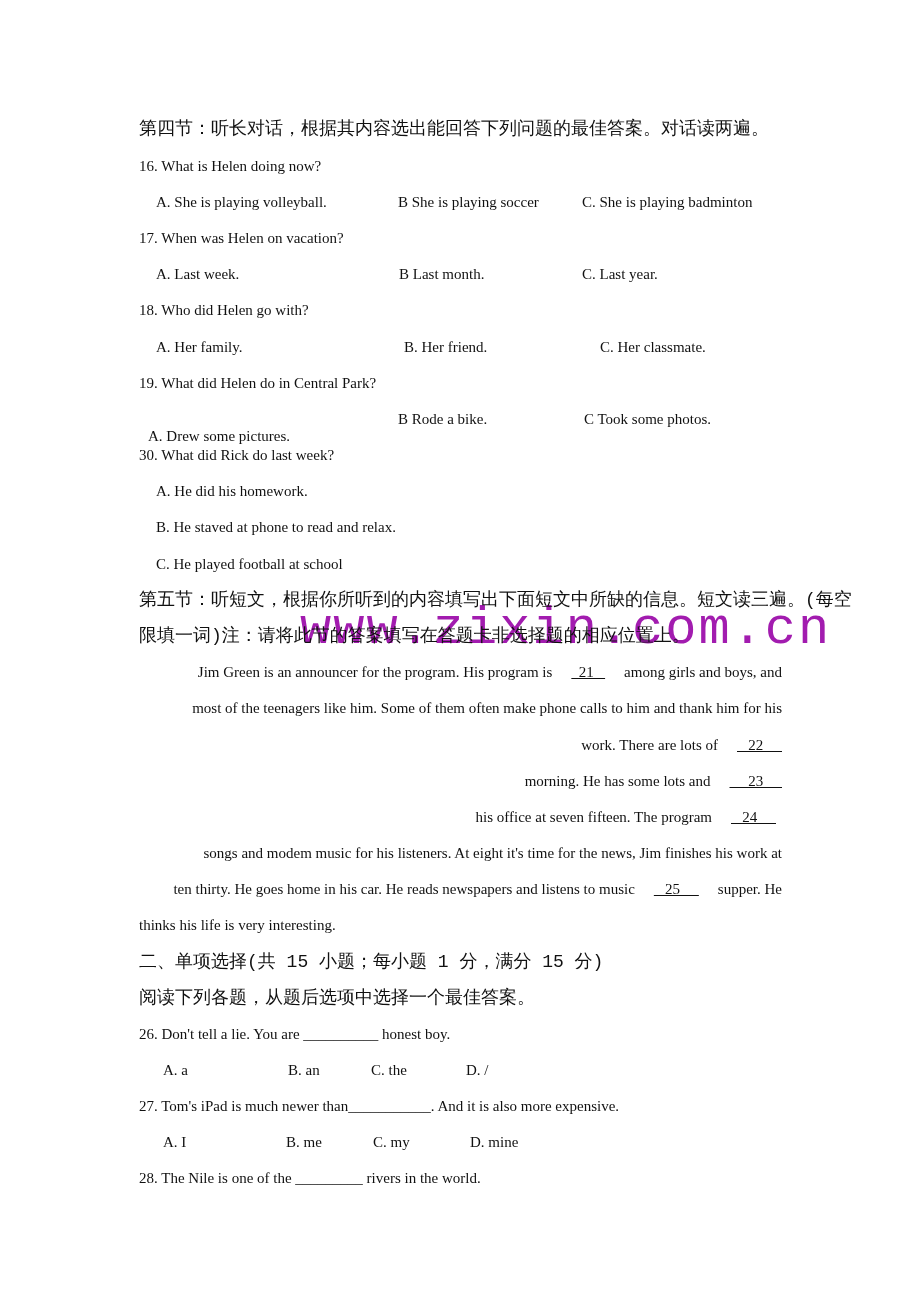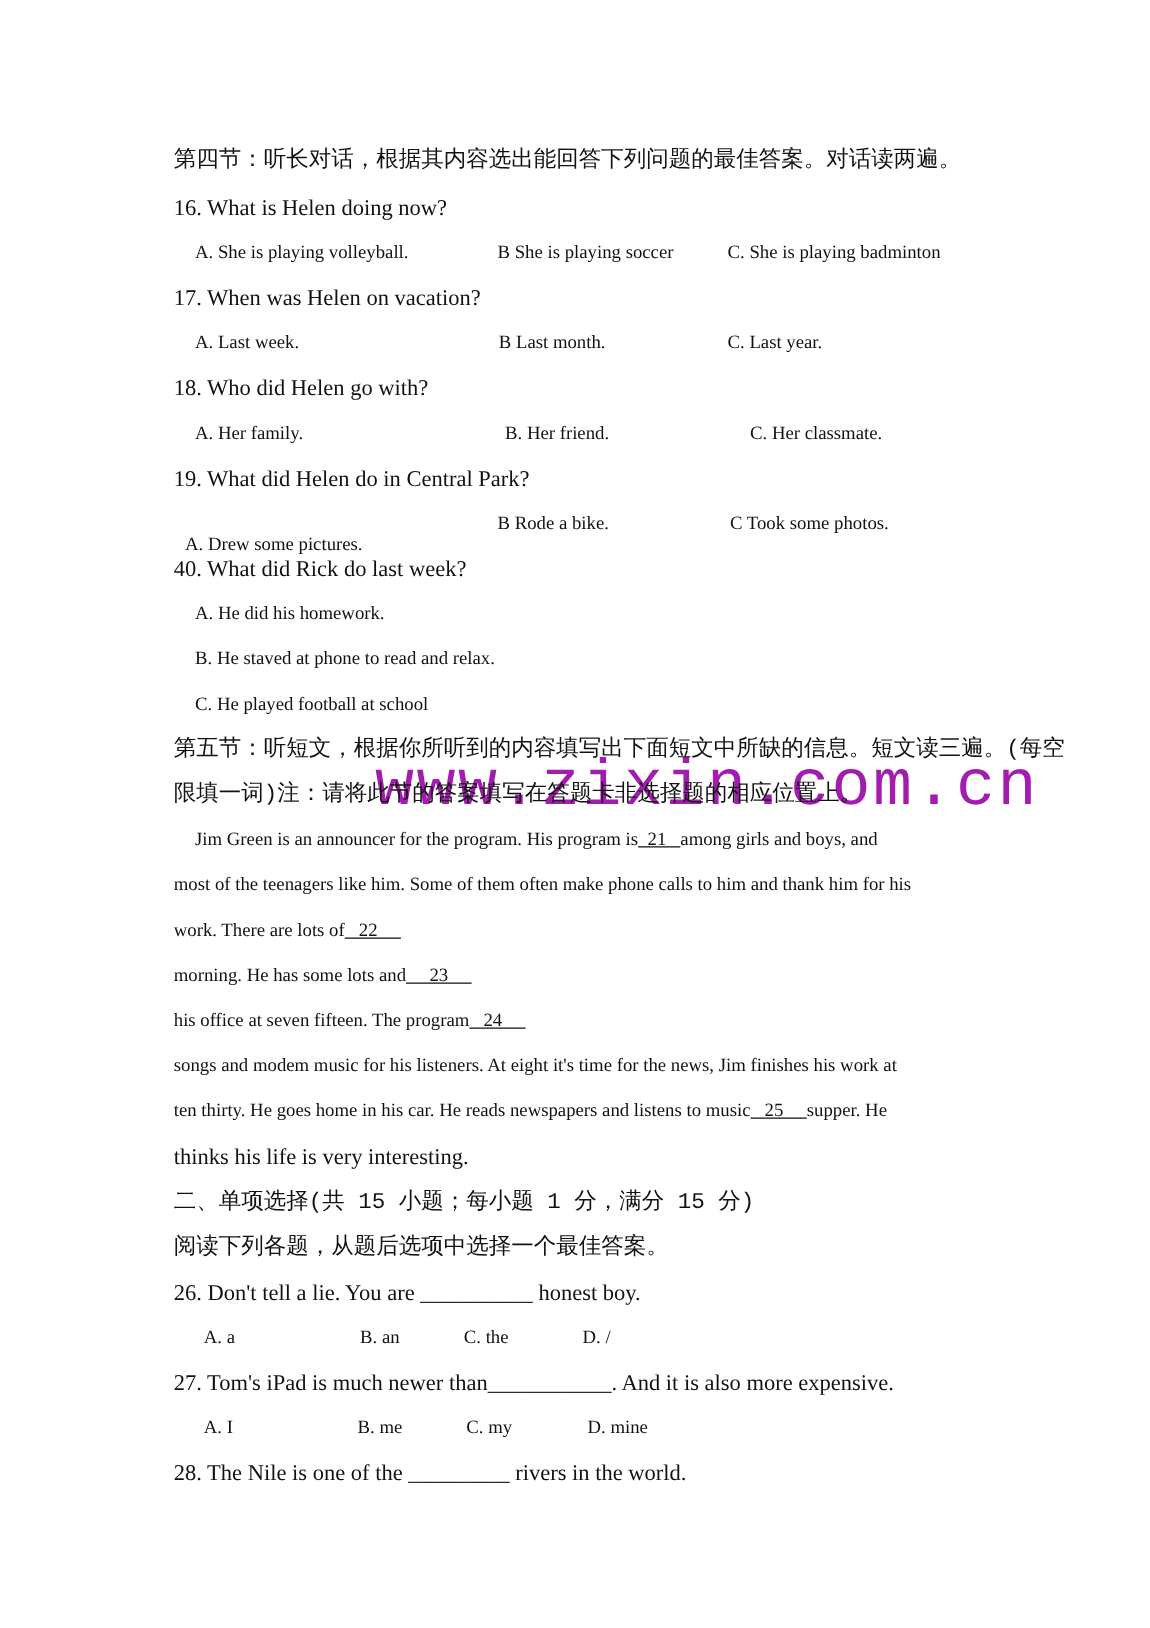--- a/index.html
+++ b/index.html
@@ -1,22 +1,22 @@
 <!DOCTYPE html>
 <html><head>
 <meta charset="utf-8">
 <style>
   html, body { margin: 0; padding: 0; background: #ffffff; }
   body { width: 920px; height: 1302px; position: relative; overflow: hidden;
          font-family: "Liberation Serif", "DejaVu Serif", serif; color: #111; }
-  .line { position: absolute; left: 139px; font-size: 18px; line-height: 20px; white-space: nowrap; }
+  .line { position: absolute; left: 139px; font-size: 15px; line-height: 20px; white-space: nowrap; }
   .cn { font-family: Liberation Mono, monospace; font-size: 18px; }
   .opt { position: absolute; font-size: 15px; line-height: 20px; white-space: nowrap; }
   .para { position: absolute; left: 139px; width: 643px; font-size: 15px; line-height: 20px; white-space: nowrap; text-align: justify; }
-  .just { display: flex; justify-content: flex-start; width: 643px; }
+  .just { display: flex; justify-content: flex-end; width: 643px; gap: 19px; }
   .blank { text-decoration: underline; white-space: pre; }
   .watermark { position: absolute; left: 300px; top: 600px; font-family: Liberation Mono, monospace;
                font-size: 52px; color: #a21caf; letter-spacing: 2px; z-index: 0; }
   .content { position: relative; z-index: 1; }
 </style>
 </head>
 <body>
 
 <div class="watermark">www.zixin.com.cn</div>
 
@@ -37,21 +37,21 @@
   <div class="line" style="top:300px">18. Who did Helen go with?</div>
   <div class="opt" style="left:156px;top:337px">A. Her family.</div>
   <div class="opt" style="left:404px;top:337px">B. Her friend.</div>
   <div class="opt" style="left:600px;top:337px">C. Her classmate.</div>
 
   <div class="line" style="top:373px">19. What did Helen do in Central Park?</div>
   <div class="opt" style="left:148px;top:426px">A. Drew some pictures.</div>
   <div class="opt" style="left:398px;top:409px">B Rode a bike.</div>
   <div class="opt" style="left:584px;top:409px">C Took some photos.</div>
 
-  <div class="line" style="top:445px">40. What did Rick do last week?</div>
+  <div class="line" style="top:445px">30. What did Rick do last week?</div>
   <div class="opt" style="left:156px;top:481px">A. He did his homework.</div>
   <div class="opt" style="left:156px;top:517px">B. He staved at phone to read and relax.</div>
   <div class="opt" style="left:156px;top:554px">C. He played football at school</div>
 
   <div class="line cn" style="top:590px">第五节：听短文，根据你所听到的内容填写出下面短文中所缺的信息。短文读三遍。(每空</div>
   <div class="line cn" style="top:626px">限填一词)注：请将此节的答案填写在答题卡非选择题的相应位置上。</div>
 
   <div class="para" style="top:662px">
     <div class="just" style="width:626px;margin-left:17px">
       <span>Jim Green is an announcer for the program. His program is </span>

